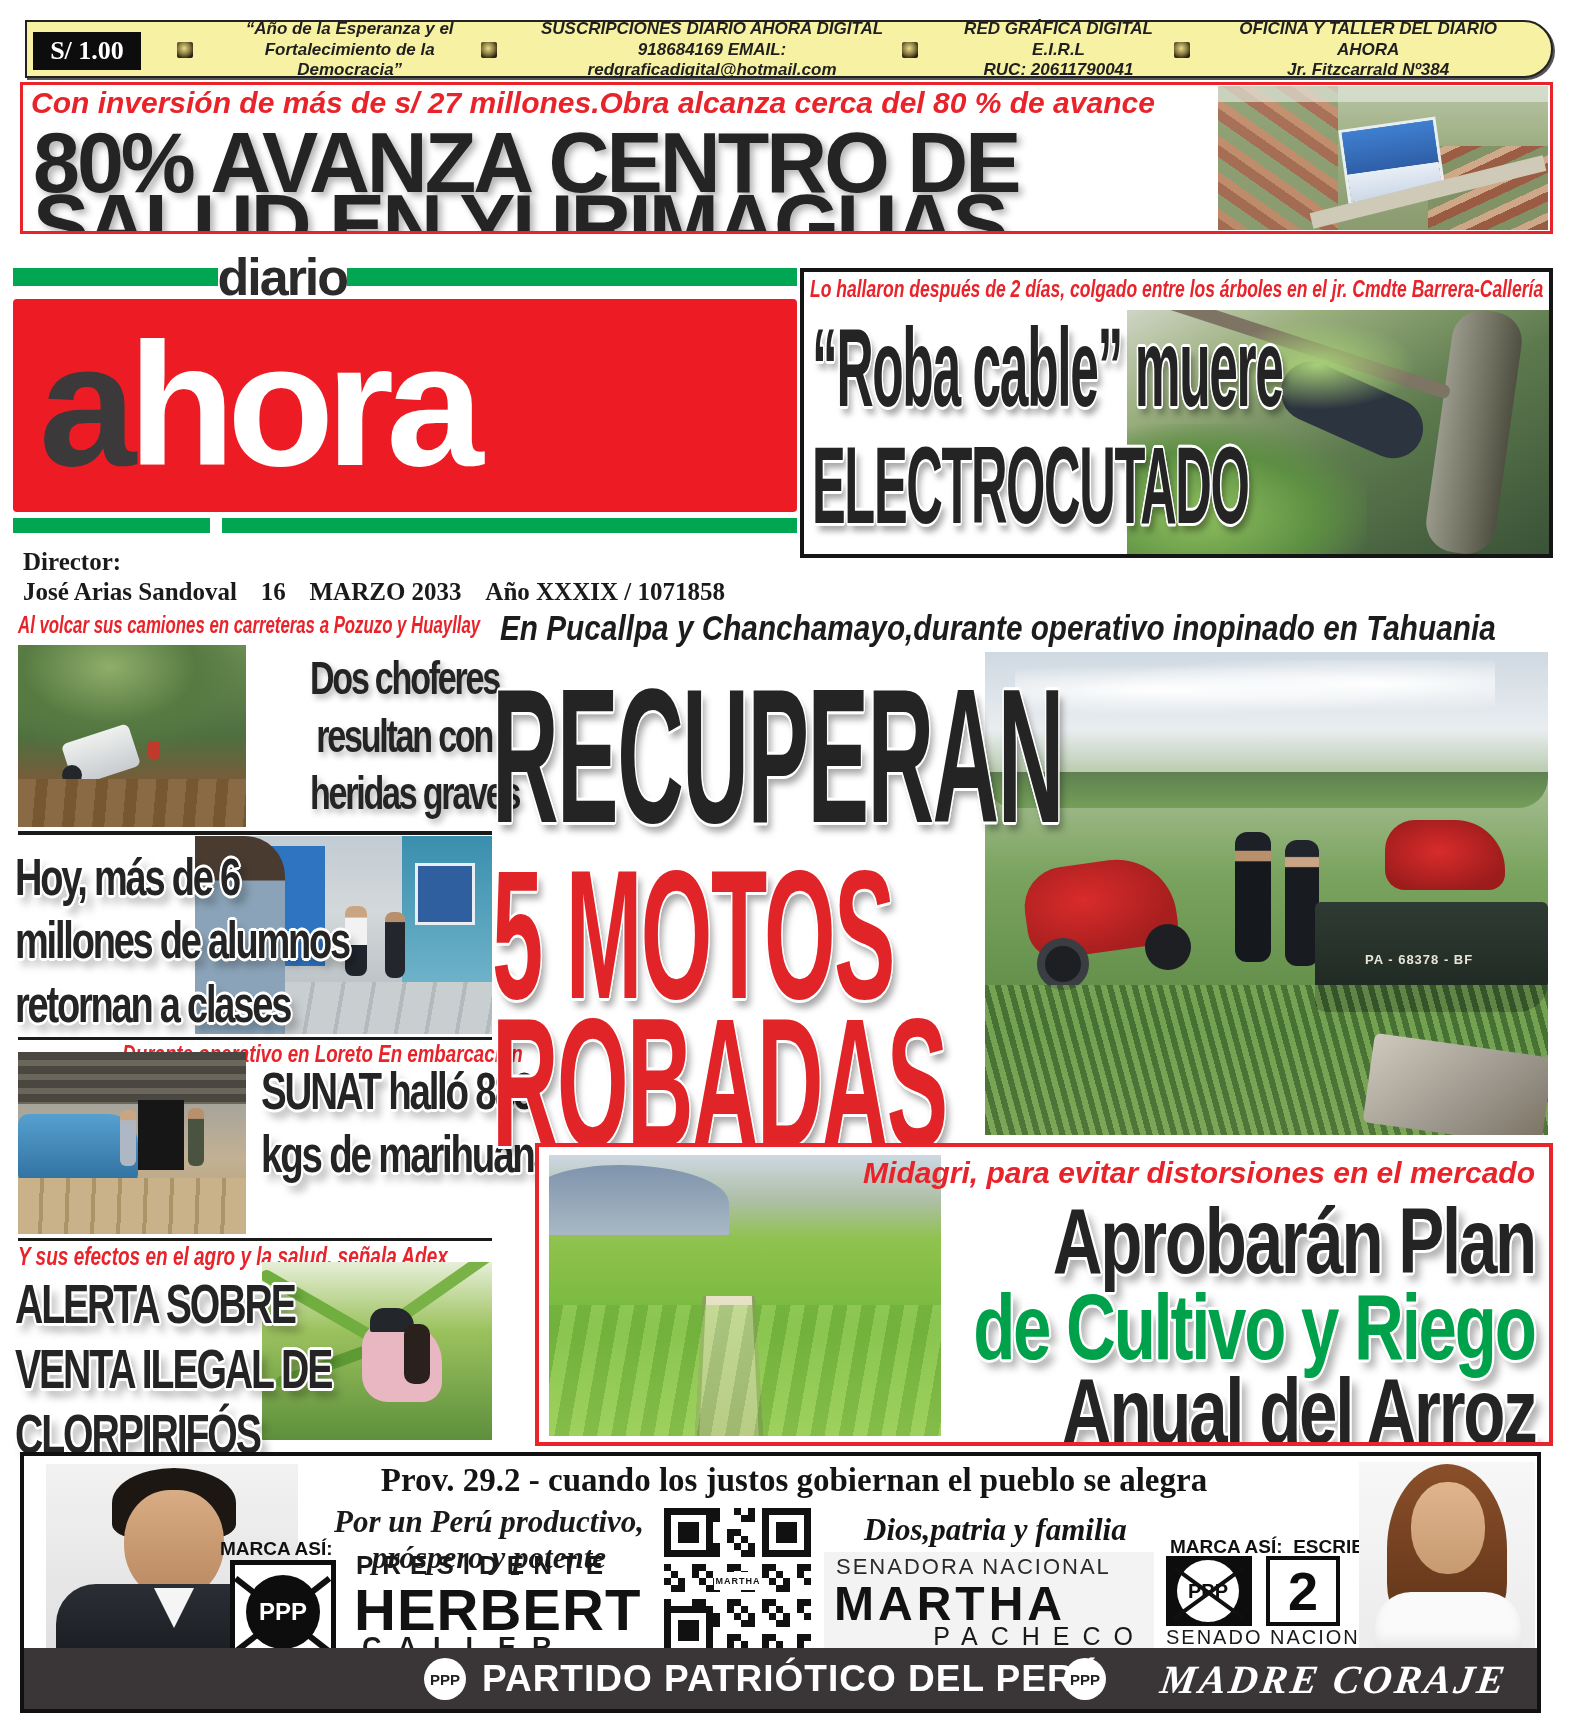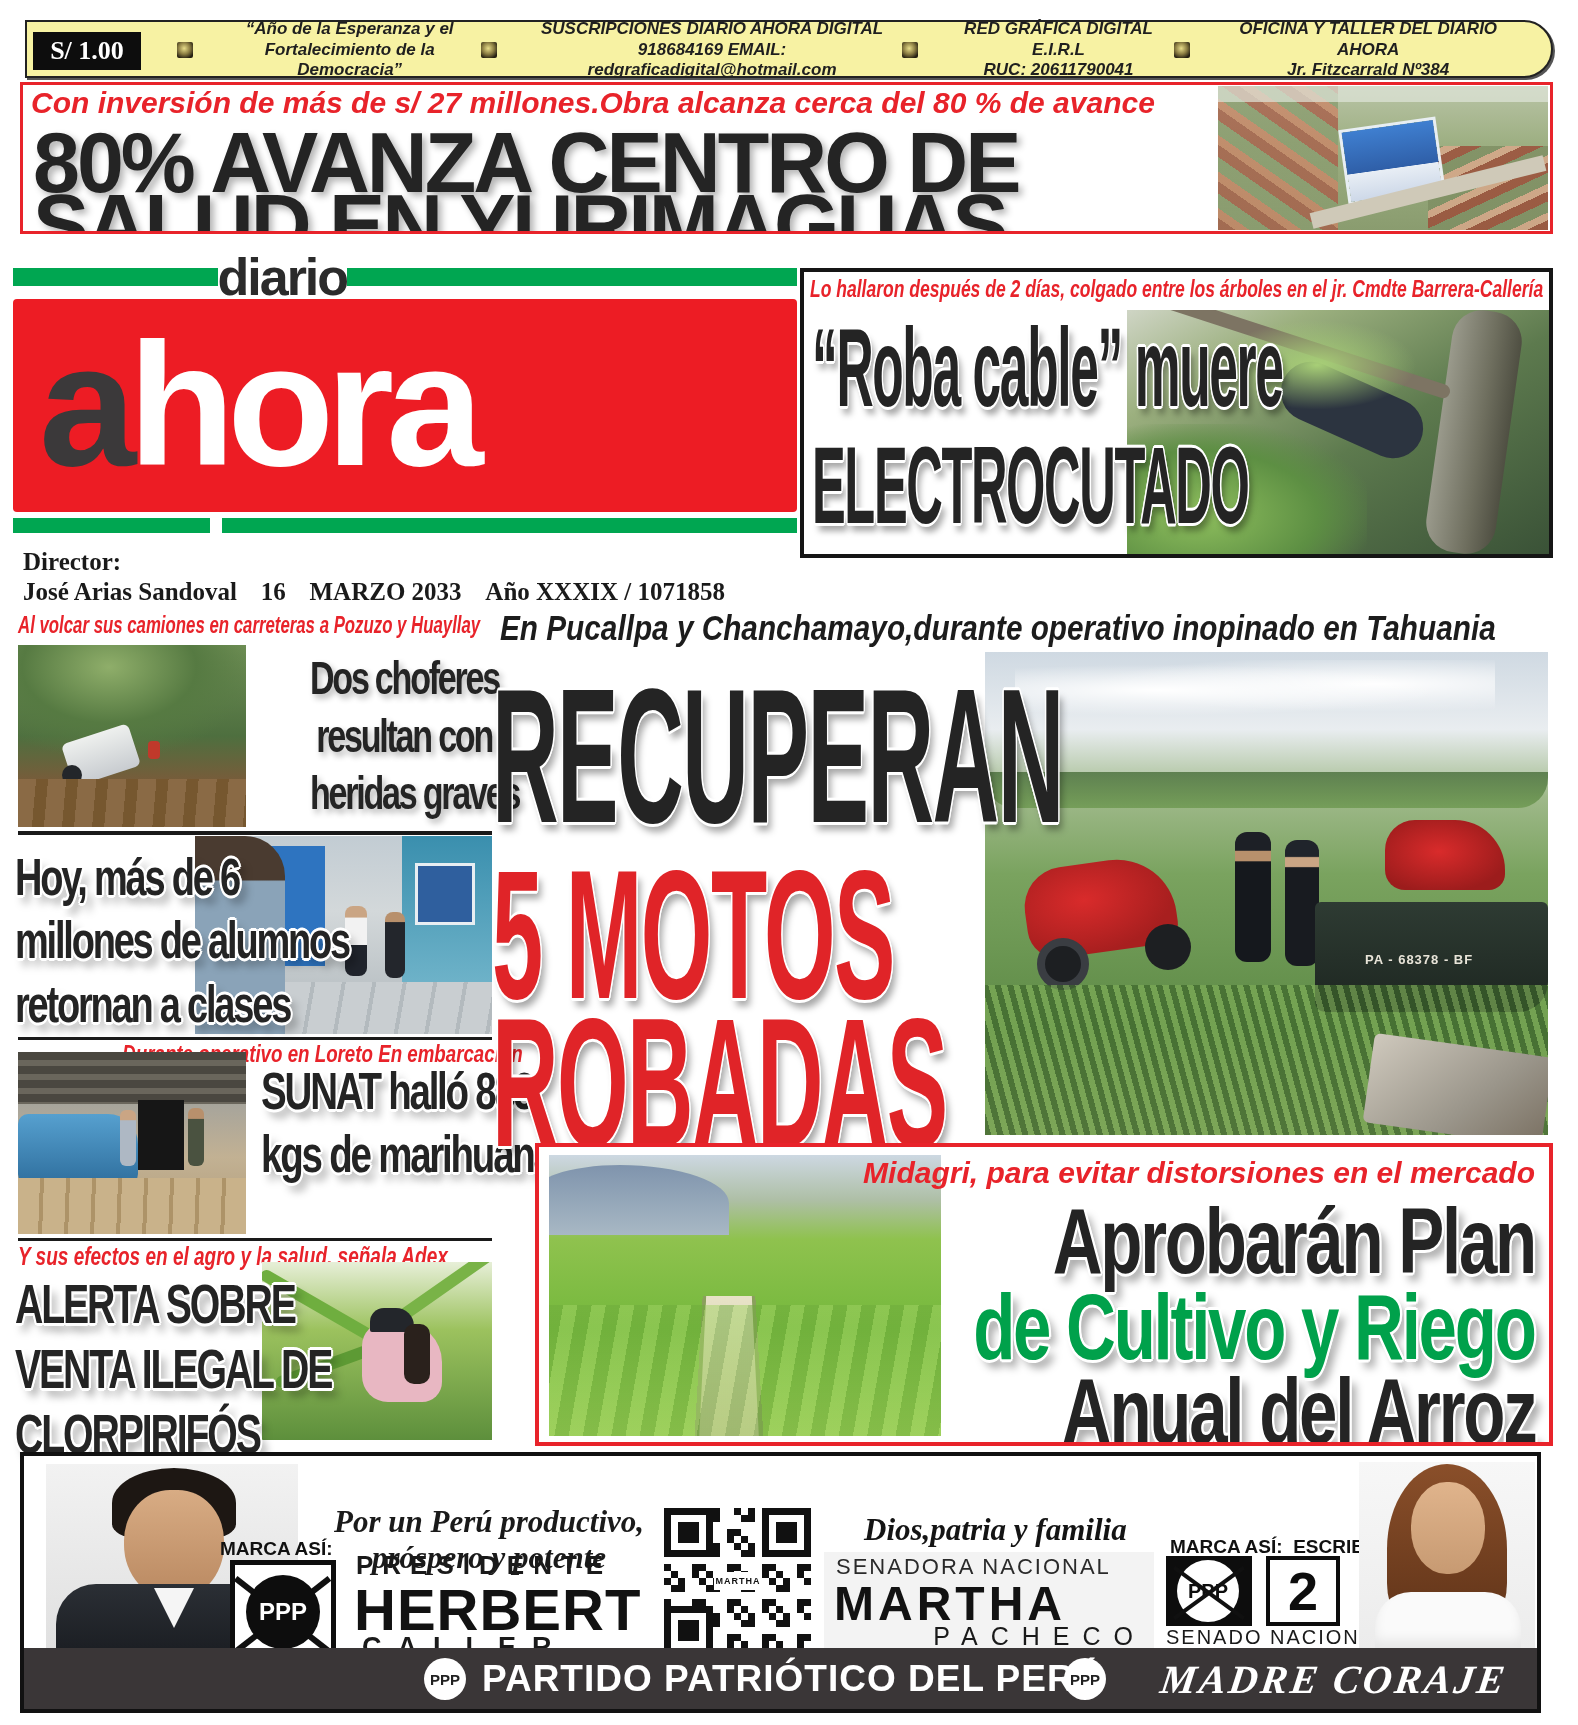--- a/index.html
+++ b/index.html
@@ -209,20 +209,21 @@
   </div>
 
   <div class="abs" style="left:20px;top:1452px;width:1521px;height:261px;border:4px solid #111;background:#fff;overflow:hidden;">
     <div class="abs photo" style="left:22px;top:8px;width:252px;height:184px;background:linear-gradient(180deg,#f2f2f2,#e0e0e0);">
       <div class="shape" style="left:66px;top:4px;width:124px;height:70px;background:#1d1713;border-radius:50% 50% 20% 20%;"></div>
       <div class="shape" style="left:78px;top:26px;width:100px;height:110px;background:linear-gradient(180deg,#d8ac84,#b98860);border-radius:46% 46% 50% 50%;"></div>
       <div class="shape" style="left:10px;top:120px;width:236px;height:64px;background:linear-gradient(180deg,#2b2f35,#1c1f24);border-radius:40px 40px 0 0;"></div>
       <div class="shape" style="left:108px;top:124px;width:40px;height:40px;background:#f5f5f5;clip-path:polygon(50% 100%,0 0,100% 0);"></div>
     </div>
 
+    <div class="abs serif b" style="left:250px;top:6px;width:1040px;text-align:center;font-size:33px;color:#141414;">Prov. 29.2 - cuando los justos gobiernan el pueblo se alegra</div>
     <div class="abs serif b it" style="left:290px;top:48px;width:350px;text-align:center;font-size:31px;line-height:1.15;color:#1a1a1a;">
       <div>Por un Perú productivo,</div>
       <div>próspero y potente</div>
     </div>
 
     <div class="abs b" style="left:196px;top:82px;font-size:19px;color:#111;">MARCA ASÍ:</div>
     <div class="abs" style="left:206px;top:104px;width:106px;height:104px;background:#fff;border:5px solid #0d0d0d;">
       <div class="ballot-x" style="transform:rotate(38deg);"></div>
       <div class="ballot-x" style="transform:rotate(-38deg);"></div>
       <div class="circleppp" style="left:11px;top:10px;width:74px;height:74px;background:#0d0d0d;color:#fff;font-size:24px;">

